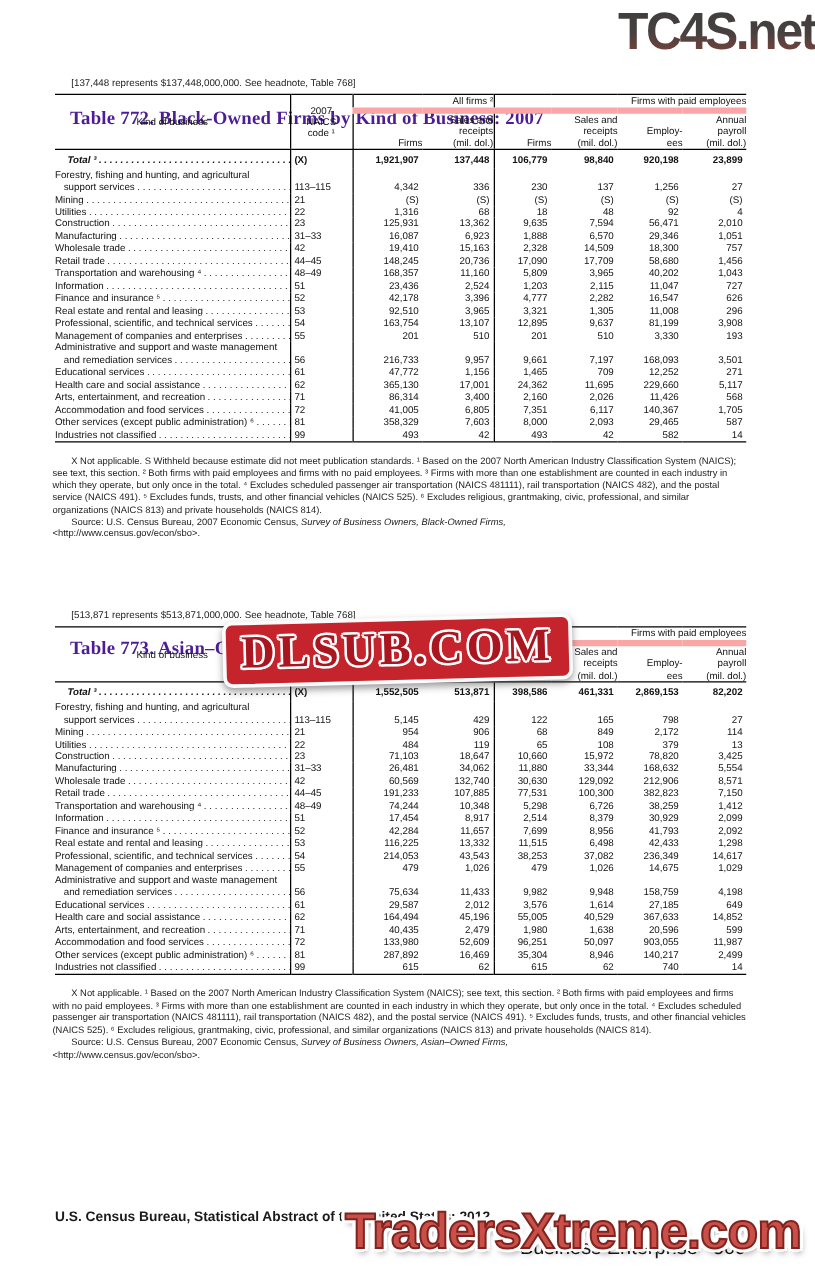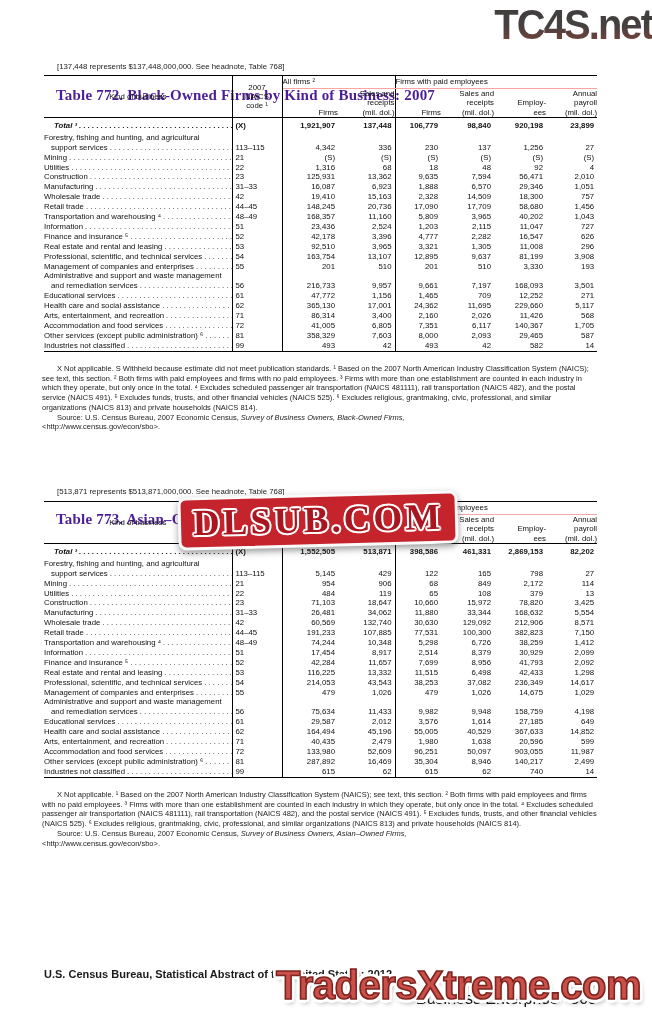--- a/index.html
+++ b/index.html
@@ -15,21 +15,21 @@
   
   table.stat { position:absolute; left:44px; width:553px; border-collapse:collapse; table-layout:fixed;
                font-size:7.8px; color:#111; border-top:1px solid #000; border-bottom:1.5px solid #000; }
   table.stat th, table.stat td { padding:0; font-weight:normal; }
   col.w-label{width:188px} col.w-naics{width:50px} col.w-af1{width:56px} col.w-af2{width:57px}
   col.w-pe1{width:46px} col.w-pe2{width:53px} col.w-pe3{width:52px} col.w-pe4{width:51px}
 
   thead th { font-size:7.8px; line-height:9.3px; }
   th.h-kob   { text-align:center; vertical-align:middle; border-bottom:1.5px solid #000; }
   th.h-naics { vertical-align:middle; white-space:pre-line; border-bottom:1.5px solid #000; }
-  th.grp     { text-align:left; vertical-align:middle; border-bottom:1px solid #fca5a5; height:13px; }
+  th.grp     { text-align:right; vertical-align:middle; border-bottom:5px solid #fca5a5; height:13px; }
   th.sub     { text-align:right; vertical-align:bottom; white-space:pre-line;
                padding:2px 3px 2px 0; border-bottom:1.5px solid #000; }
   .c-naics   { border-left:1px solid #000; border-right:1px solid #000; }
   .c-pef     { border-left:1px solid #000; }
 
   tbody td { vertical-align:bottom; line-height:9.9px; }
   tbody td.num { text-align:right; padding-right:3px; white-space:nowrap; }
   tbody td.c-naics { padding-left:3px; white-space:nowrap; }
   tbody tr.total-row td { font-weight:bold; padding-top:3px; padding-bottom:2px; }
   tbody tr.total-row .lblline { padding-left:10px;font-style:italic; }

